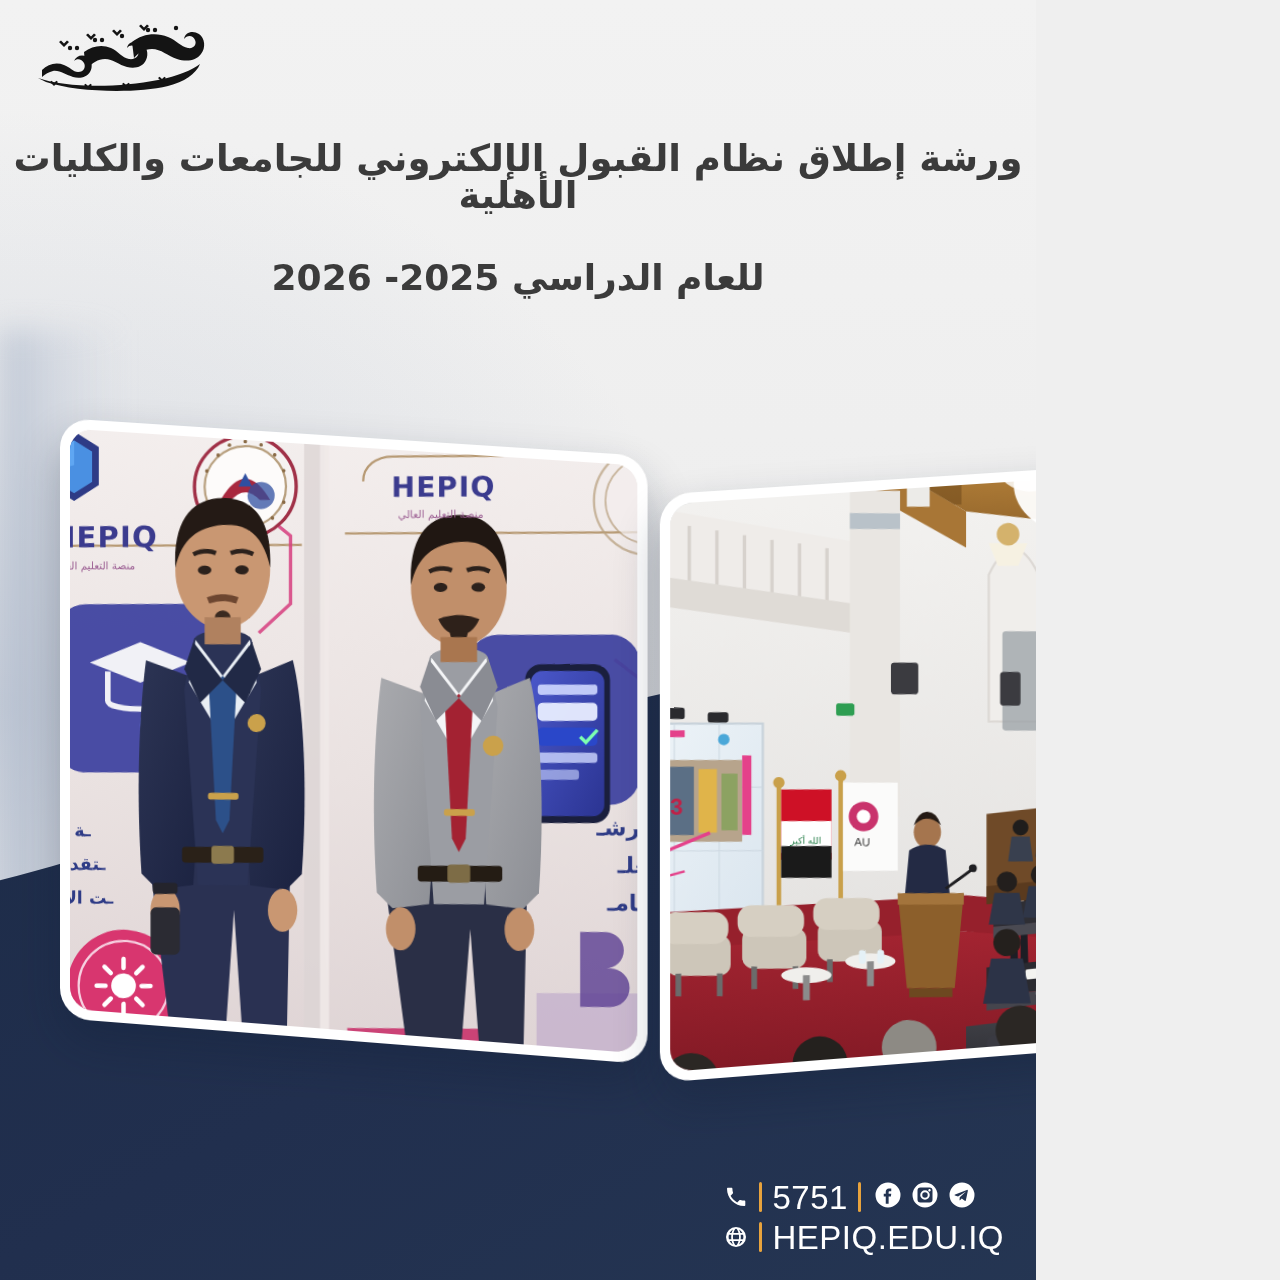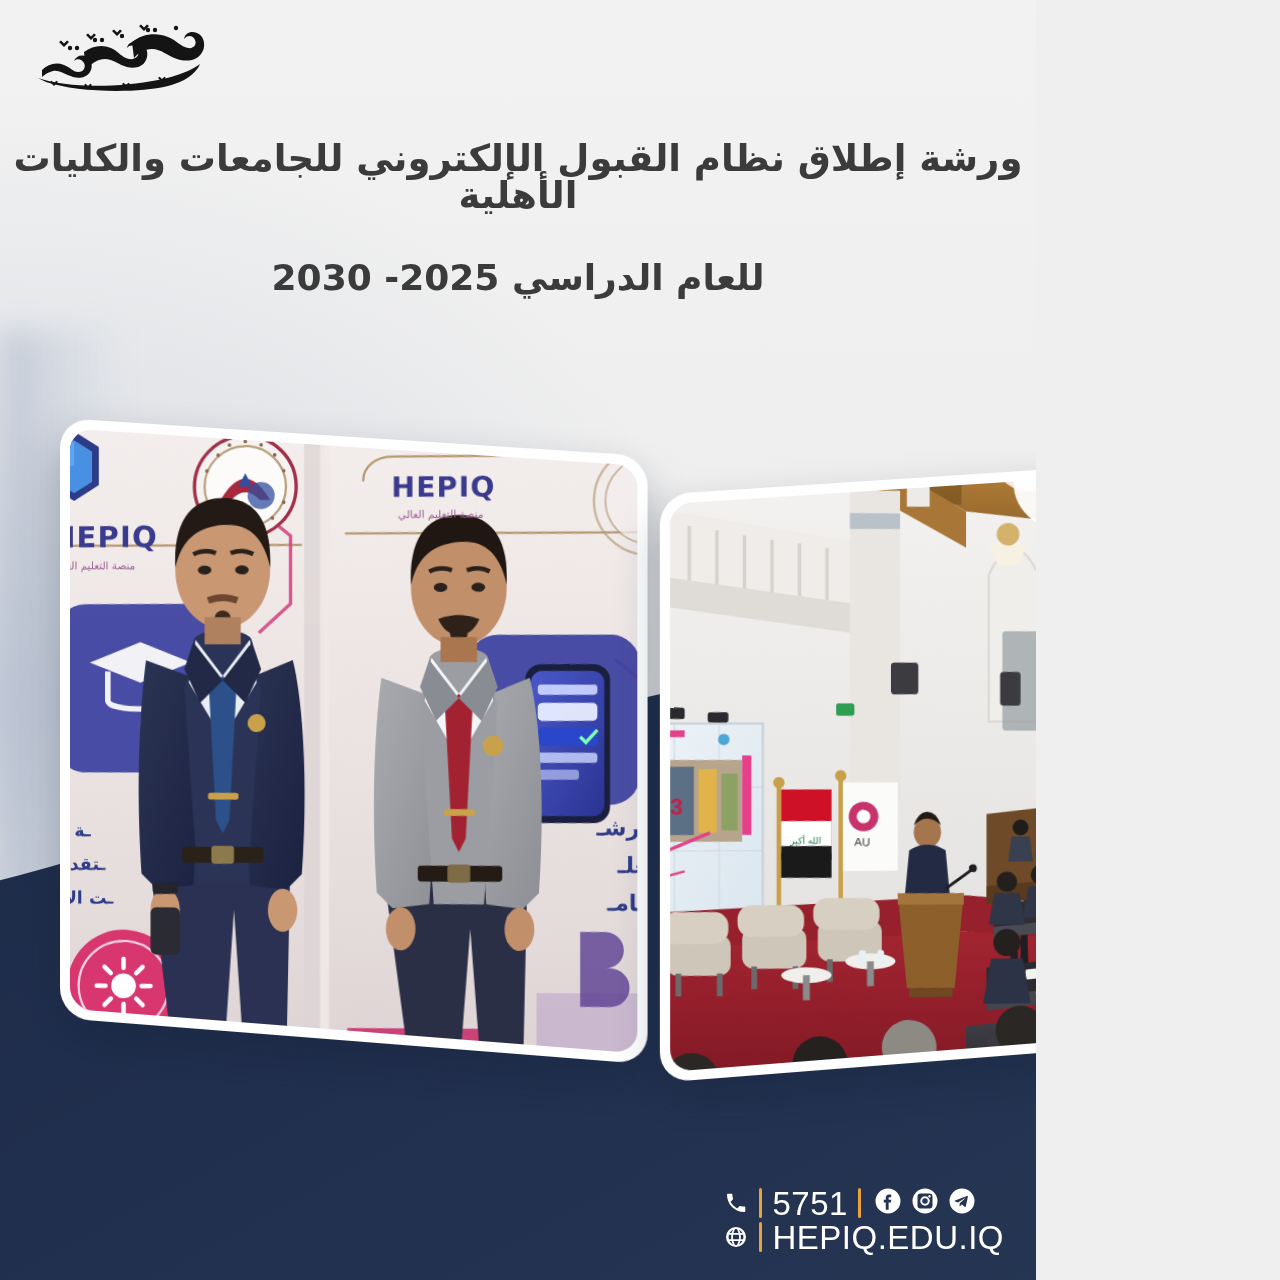--- a/index.html
+++ b/index.html
@@ -119,21 +119,21 @@
 
   
   .sceneB{ position:absolute; inset:0; background:#cfd2d4; overflow:hidden; }
   .sceneB svg{ position:absolute; inset:0; width:100%; height:100%; }
 
   
   .footer{
     position:absolute; right:32px; bottom:26px;
     z-index:8;
     color:#ffffff;
-    display:flex; flex-direction:column; align-items:flex-start;
+    display:flex; flex-direction:column; gap:6px; align-items:flex-start;
   }
   .frow{ display:flex; align-items:center; gap:10px; height:34px; }
   .ficon{ width:26px; height:26px; display:flex; align-items:center; justify-content:center; }
   .ficon svg{ width:24px; height:24px; fill:#ffffff; }
   .vdiv{ width:3px; height:30px; background:#e8a33d; border-radius:2px; }
   .ftxt{
     font-family:"Liberation Sans", sans-serif;
     font-size:33px; font-weight:400; letter-spacing:0.5px;
     color:#ffffff; line-height:1;
   }
@@ -199,21 +199,21 @@
         <path d="M24 60 l4 4 l4 -4 l-1.6 -1.3 l-2.4 2.4 l-2.4 -2.4 Z"></path>
         <path d="M58 63 l4 4 l4 -4 l-1.6 -1.3 l-2.4 2.4 l-2.4 -2.4 Z"></path>
         <path d="M96 62 l4 4 l4 -4 l-1.6 -1.3 l-2.4 2.4 l-2.4 -2.4 Z"></path>
         <path d="M132 56 l4 4 l4 -4 l-1.6 -1.3 l-2.4 2.4 l-2.4 -2.4 Z"></path>
       </g>
     </svg>
   </div>
 
   <div class="headline">
     <span class="ln ln1">ورشة إطلاق نظام القبول الإلكتروني للجامعات والكليات الأهلية</span>
-    <span class="ln ln2">للعام الدراسي 2025- 2030</span>
+    <span class="ln ln2">للعام الدراسي 2025- 2026</span>
   </div>
 
   <div class="photos">
 
     <div class="card card-left">
       <div class="inner">
         <div class="unskew">
           <div class="sceneA">
             <svg viewBox="0 0 580 600" preserveAspectRatio="xMidYMid slice">
               <defs>

